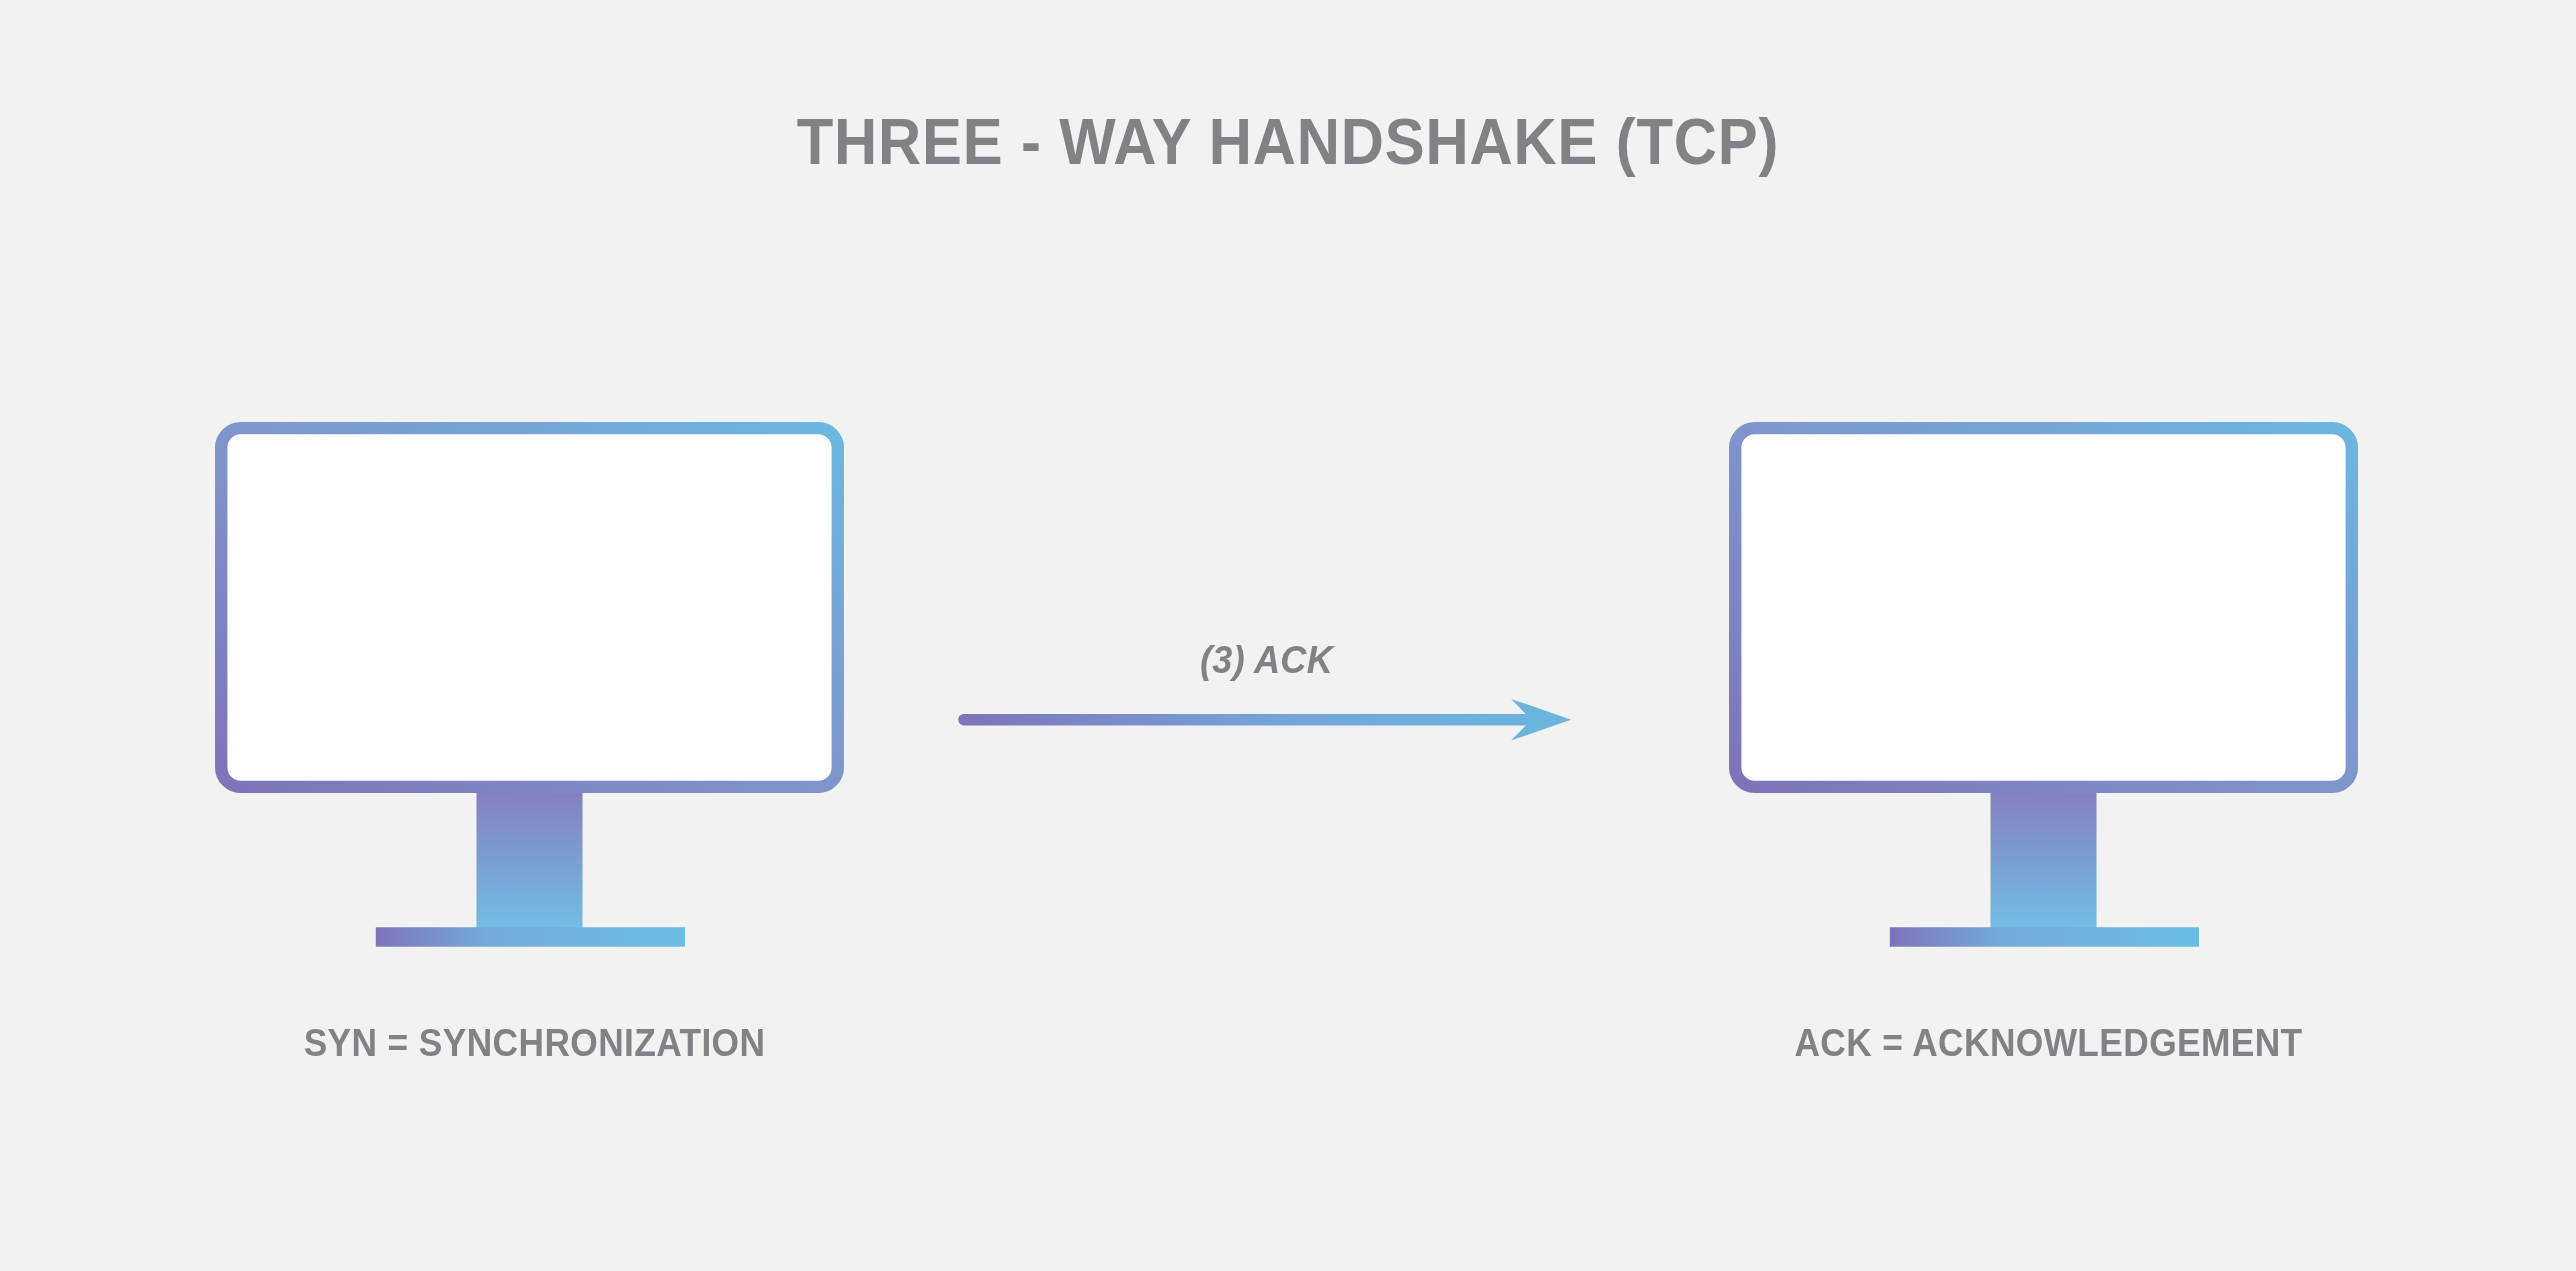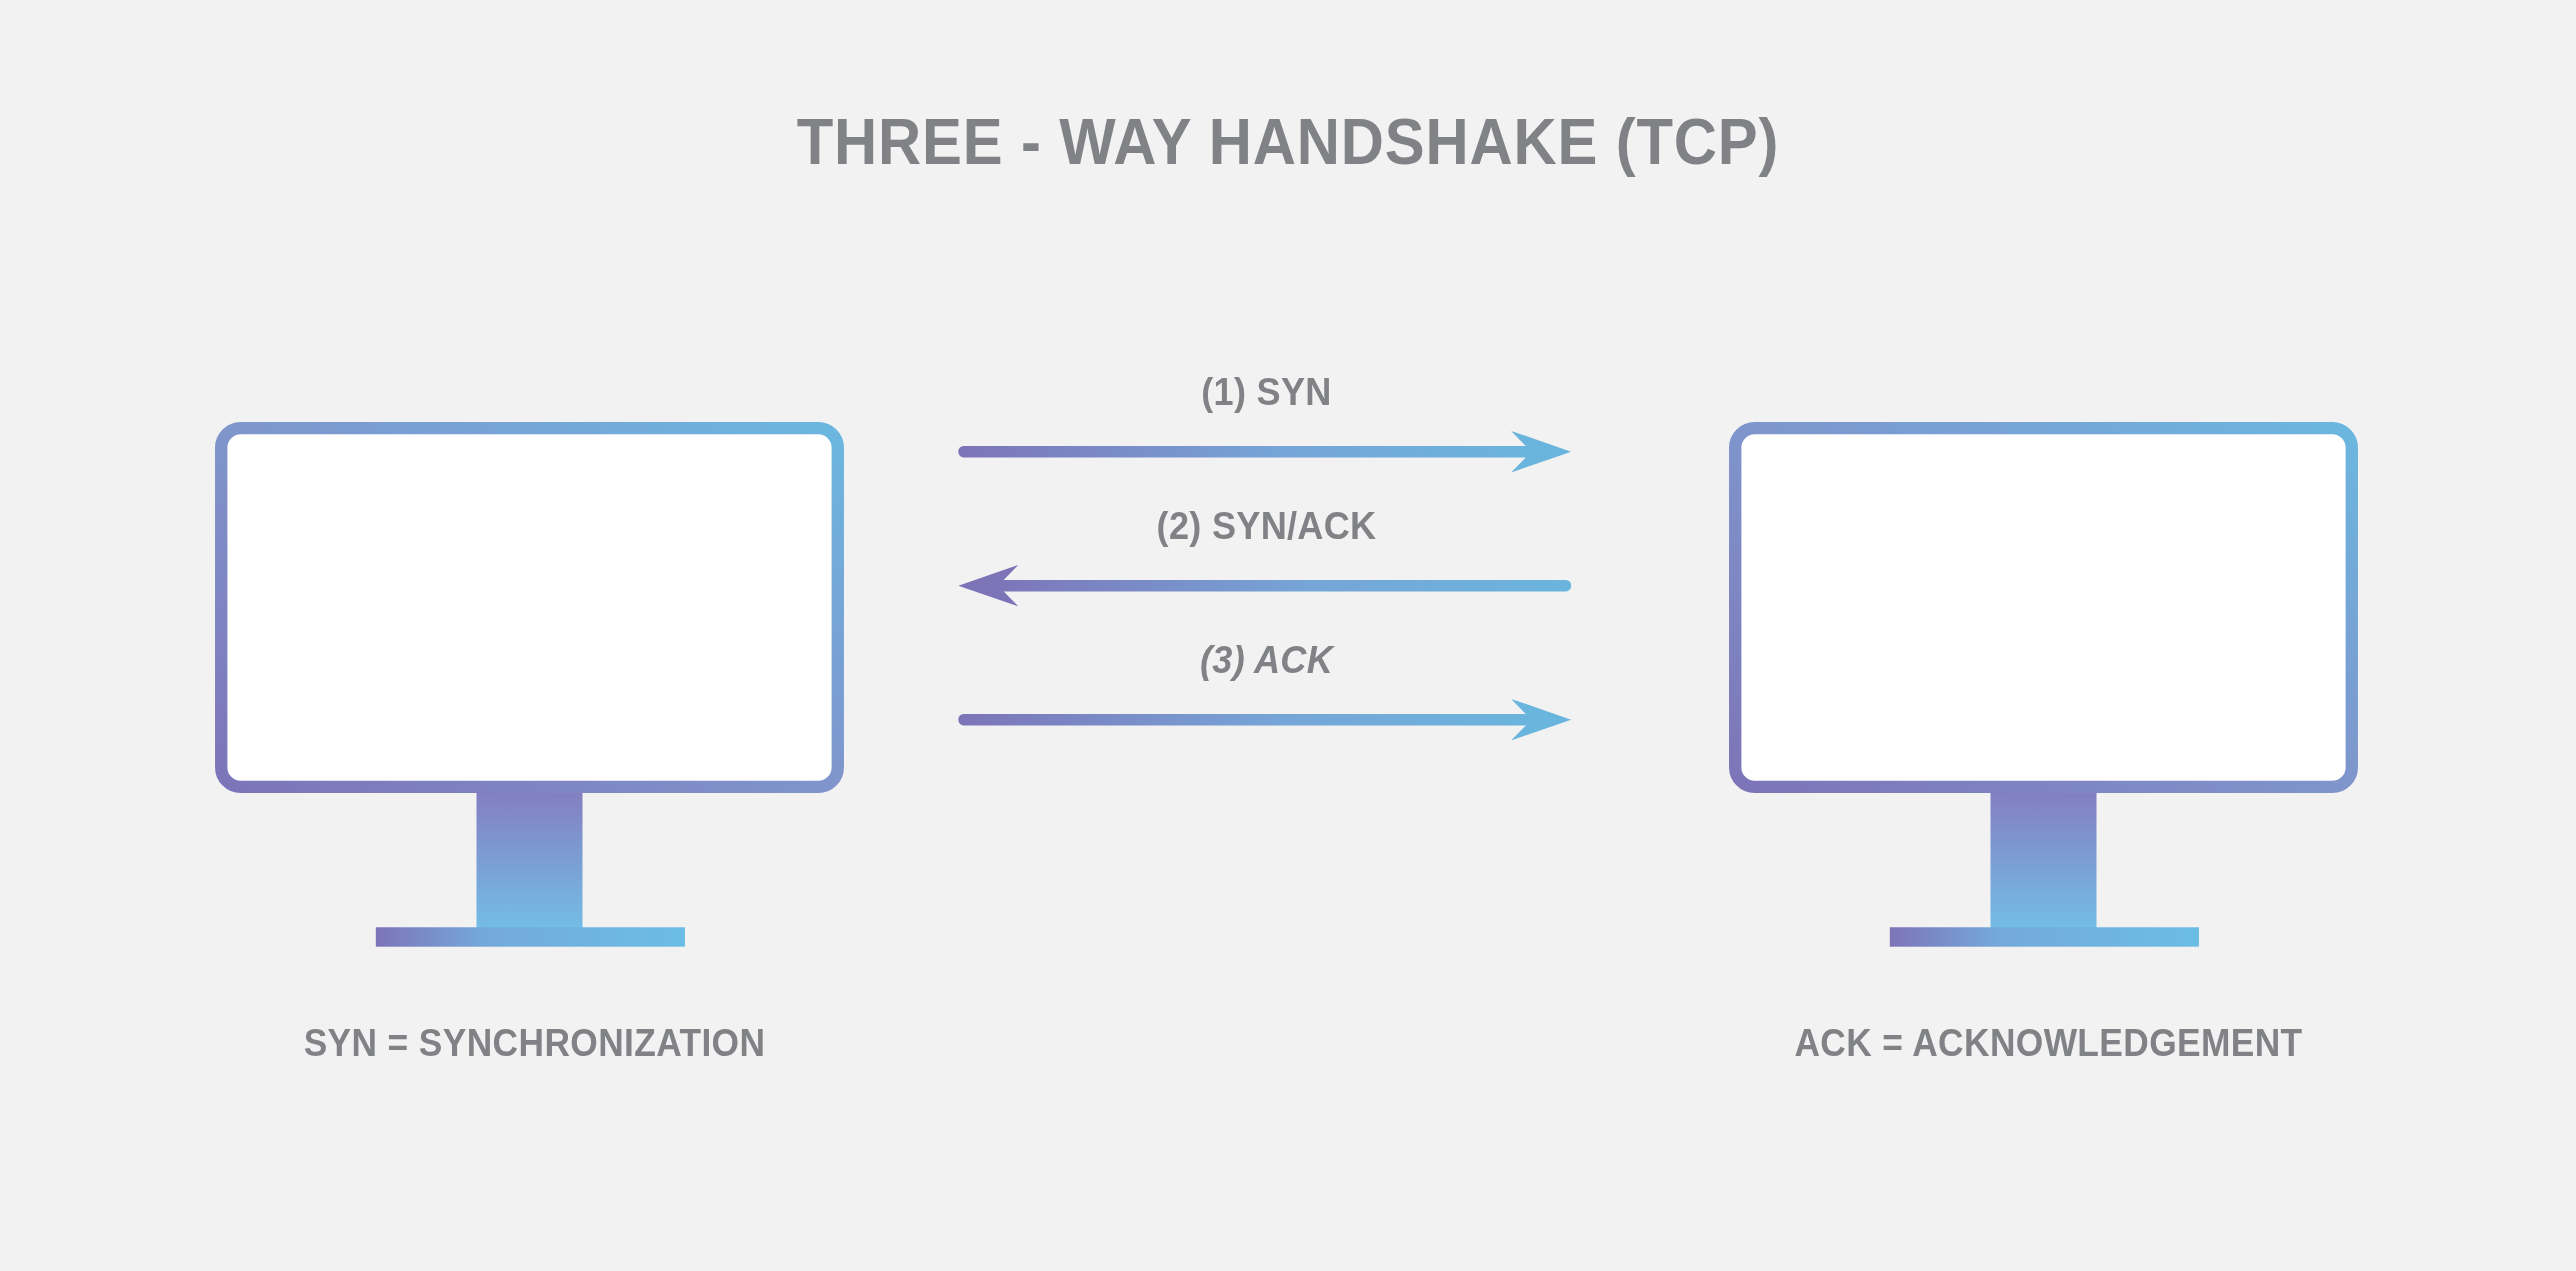--- a/index.html
+++ b/index.html
@@ -154,49 +154,21 @@
           <stop offset="35%" stop-color="#74a9db"></stop>
           <stop offset="100%" stop-color="#6bbde6"></stop>
         </linearGradient>
       </defs>
       <rect x="296" y="405" width="120" height="180" fill="url(#neckGradR)"></rect>
       <rect x="182" y="572" width="350" height="22" fill="url(#baseGradR)"></rect>
       <rect x="7" y="7" width="698" height="406" rx="22" ry="22" fill="#ffffff" stroke="url(#frameGradR)" stroke-width="14"></rect>
     </svg>
   </div>
 
-  <div class="arrow-group a1">
-    <div class="arrow-label">(1) SYN</div>
-    <svg class="arrow-svg" viewBox="0 0 710 54" xmlns="http://www.w3.org/2000/svg">
-      <defs>
-        <linearGradient id="arrGrad1" x1="0" y1="0" x2="1" y2="0">
-          <stop offset="0%" stop-color="#7d74b8"></stop>
-          <stop offset="55%" stop-color="#76a5d8"></stop>
-          <stop offset="100%" stop-color="#6ab5dd"></stop>
-        </linearGradient>
-      </defs>
-      <rect x="6" y="19" width="660" height="13" rx="6" ry="6" fill="url(#arrGrad1)"></rect>
-      <path d="M 632 2 L 700 25.5 L 632 49 L 655 25.5 Z" fill="#6ab5dd"></path>
-    </svg>
-  </div>
 
-  <div class="arrow-group a2">
-    <div class="arrow-label">(2) SYN/ACK</div>
-    <svg class="arrow-svg" viewBox="0 0 710 54" xmlns="http://www.w3.org/2000/svg">
-      <defs>
-        <linearGradient id="arrGrad2" x1="0" y1="0" x2="1" y2="0">
-          <stop offset="0%" stop-color="#7d74b8"></stop>
-          <stop offset="55%" stop-color="#76a5d8"></stop>
-          <stop offset="100%" stop-color="#6ab5dd"></stop>
-        </linearGradient>
-      </defs>
-      <rect x="40" y="19" width="660" height="13" rx="6" ry="6" fill="url(#arrGrad2)"></rect>
-      <path d="M 74 2 L 6 25.5 L 74 49 L 51 25.5 Z" fill="#7d74b8"></path>
-    </svg>
-  </div>
 
   <div class="arrow-group a3">
     <div class="arrow-label">(3) ACK</div>
     <svg class="arrow-svg" viewBox="0 0 710 54" xmlns="http://www.w3.org/2000/svg">
       <defs>
         <linearGradient id="arrGrad3" x1="0" y1="0" x2="1" y2="0">
           <stop offset="0%" stop-color="#7d74b8"></stop>
           <stop offset="55%" stop-color="#76a5d8"></stop>
           <stop offset="100%" stop-color="#6ab5dd"></stop>
         </linearGradient>

